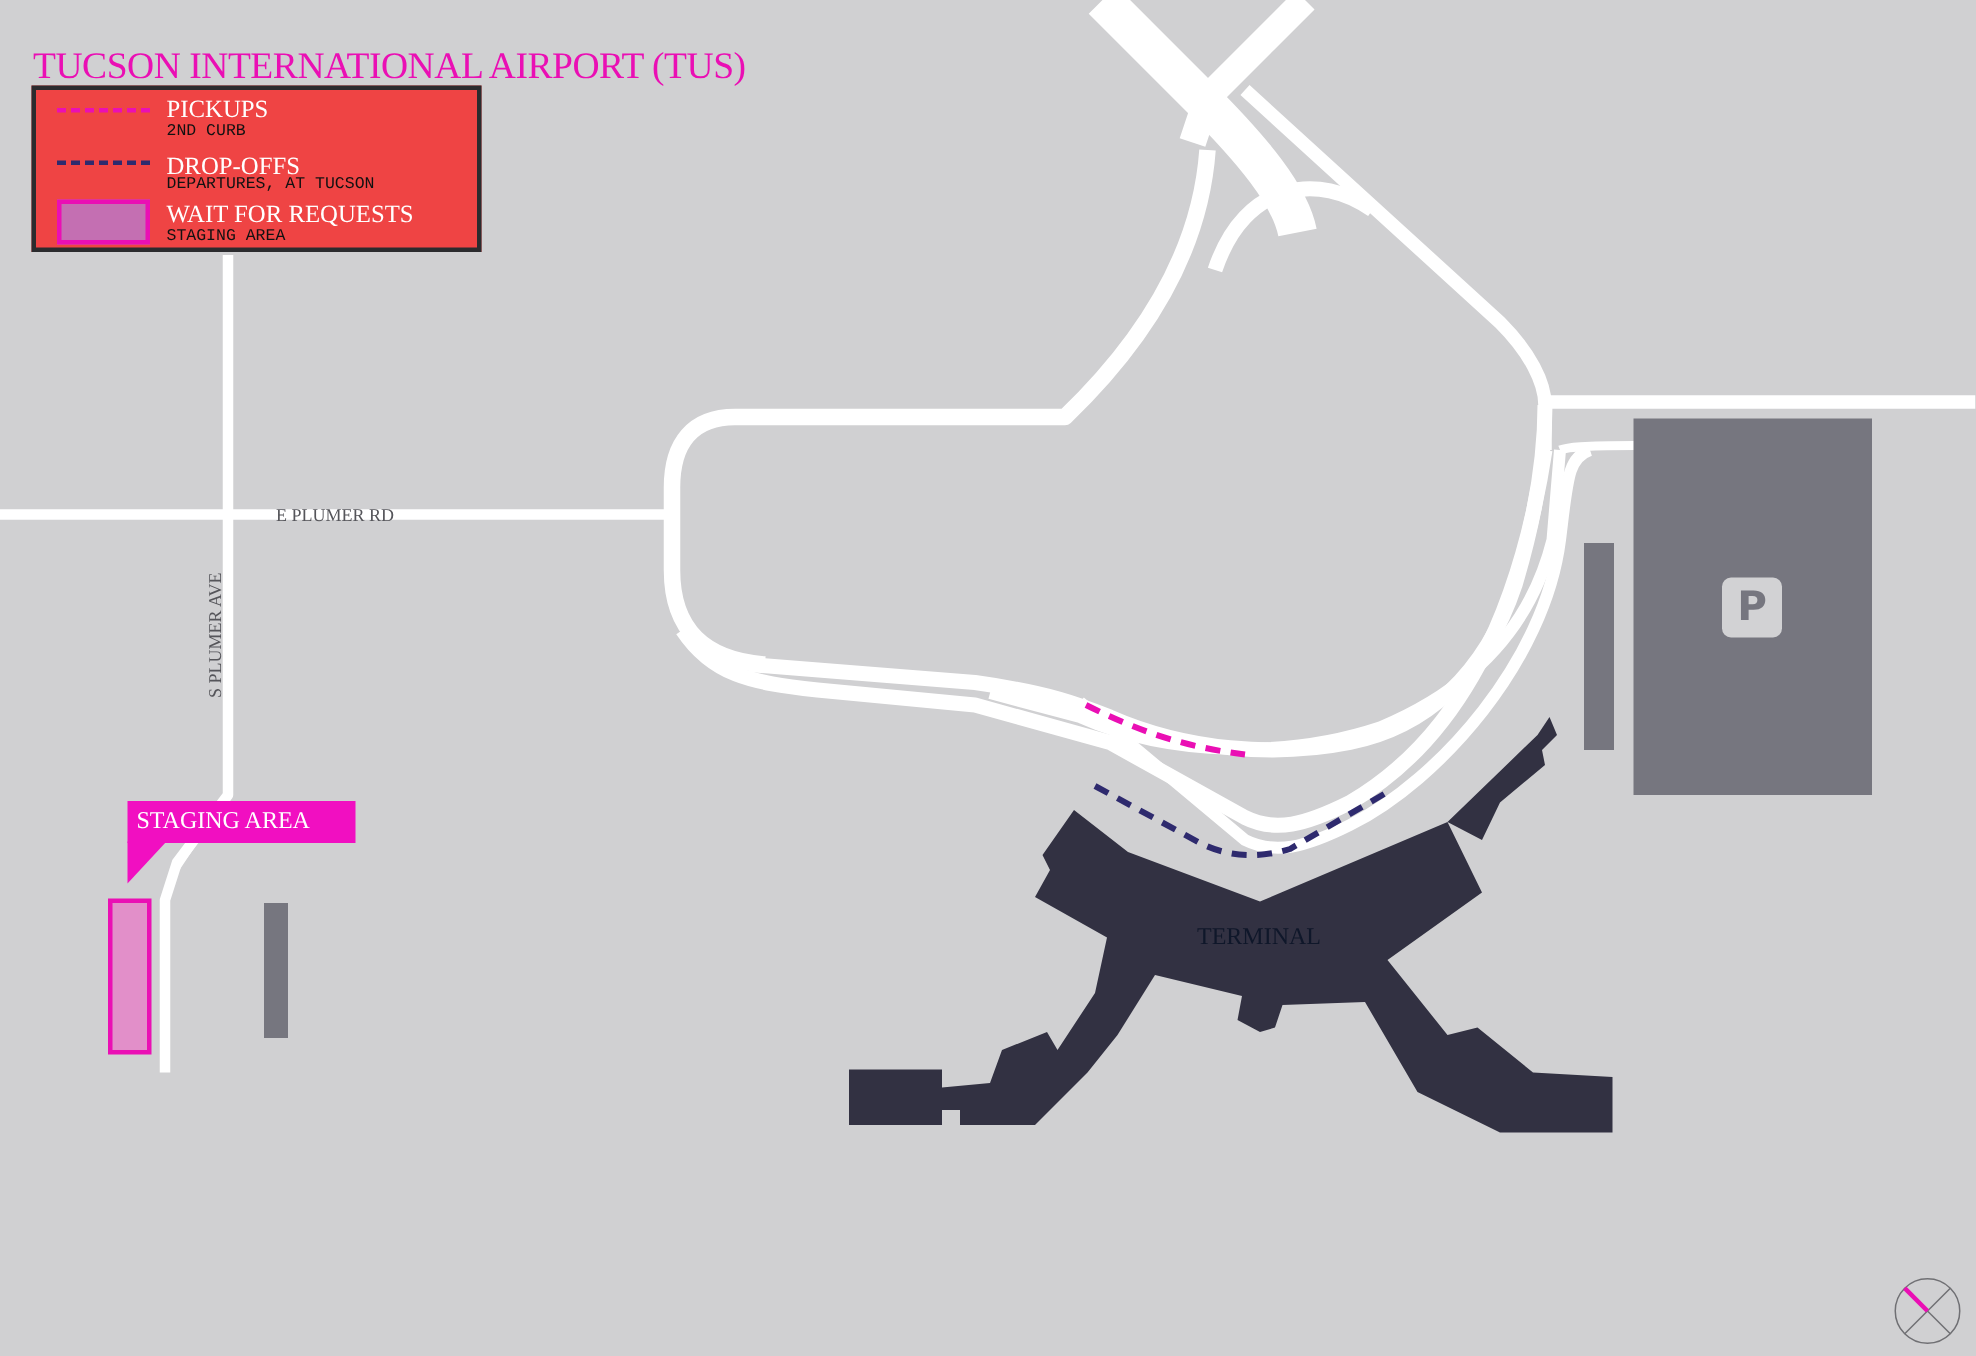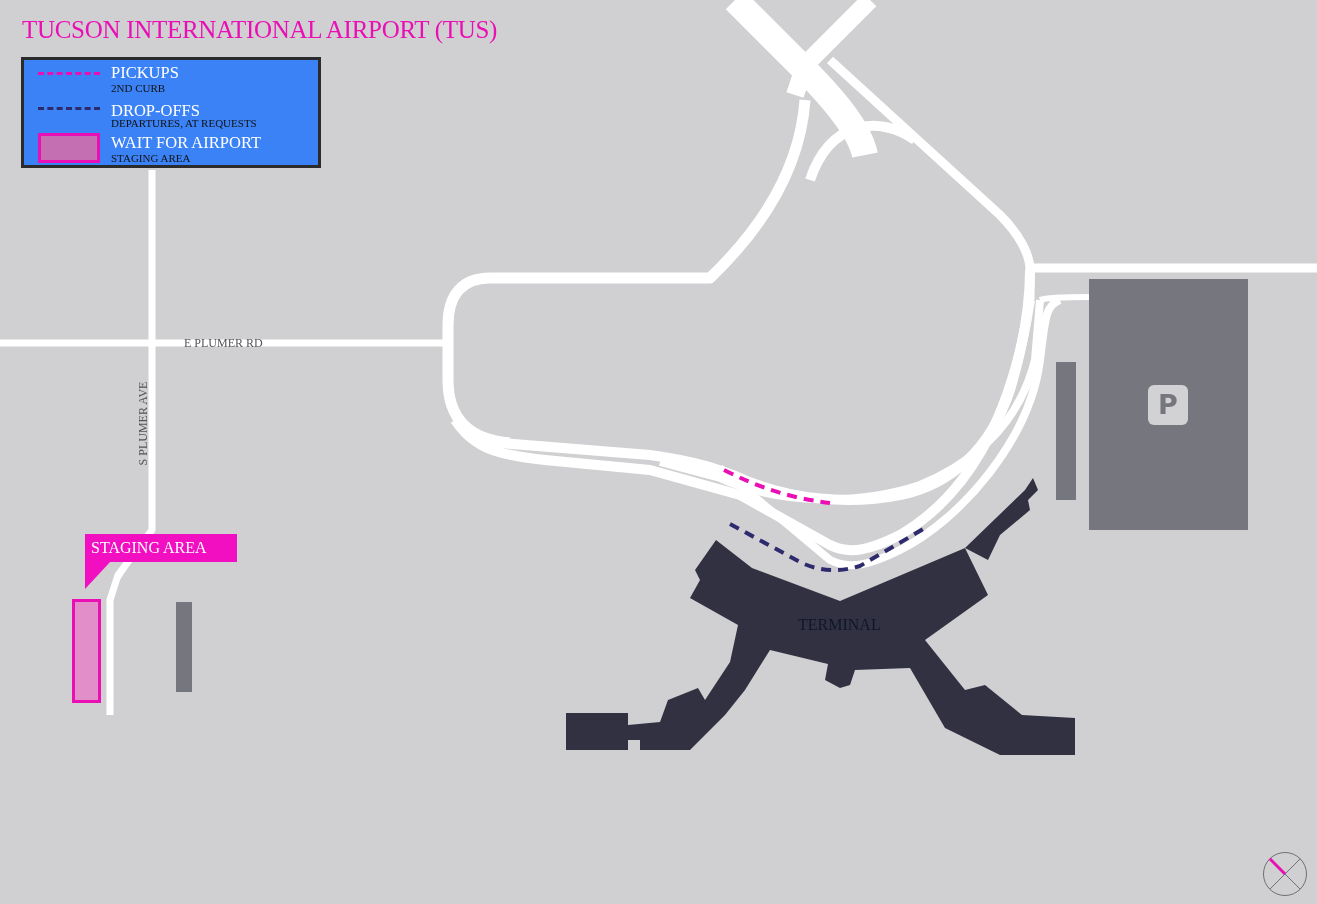--- a/index.html
+++ b/index.html
@@ -1,22 +1,22 @@
 <!DOCTYPE html>
 <html><head>
 <meta charset="utf-8">
 <style>
   html, body { margin:0; padding:0; }
   body { width:1317px; height:904px; background:#d0d0d2; position:relative; overflow:hidden; font-family:"Liberation Serif","DejaVu Serif",serif; }
   #map-svg { position:absolute; left:0; top:0; width:1317px; height:904px; }
-  .title { position:absolute; left:22px; top:16px; font-size:25px; color:#ea0fb4; letter-spacing:-0.3px; white-space:nowrap; }
-  .legend { position:absolute; left:21px; top:57px; width:300px; height:111px; background:#3b82f6; border:3px solid #2b2b2e; box-sizing:border-box; }
+  .title { position:absolute; left:22px; top:31px; font-size:25px; color:#ea0fb4; letter-spacing:-0.3px; white-space:nowrap; }
+  .legend { position:absolute; left:21px; top:57px; width:300px; height:111px; background:#ef4444; border:3px solid #2b2b2e; box-sizing:border-box; }
   .lg-row { position:absolute; left:0; width:100%; }
   .lg-main { position:absolute; left:87px; font-size:16.5px; color:#ffffff; white-space:nowrap; line-height:1; }
-  .lg-sub { position:absolute; left:87px; font-size:11px; color:#111111; white-space:nowrap; line-height:1; }
+  .lg-sub { position:absolute; left:87px; font-size:11px; color:#111111; white-space:nowrap; line-height:1;font-family:Liberation Mono, monospace; }
   .lg-dash { position:absolute; left:14px; width:62px; height:0; border-top:3px dashed; }
   .lg-swatch { position:absolute; left:14px; width:56px; height:24px; background:#c46fb2; border:3px solid #ea0fb4; }
   .road-label { position:absolute; font-size:12px; color:#55555a; white-space:nowrap; font-family:"Liberation Serif",serif; }
   .staging-callout { position:absolute; left:85px; top:534px; width:152px; height:28px; background:#f10fc1; }
   .staging-callout-tail { position:absolute; left:85px; top:561px; width:0; height:0; border-top:28px solid #f10fc1; border-right:26px solid transparent; }
   .staging-label { position:absolute; left:6px; top:5px; font-size:16px; color:#ffffff; white-space:nowrap; }
   .terminal-label { position:absolute; left:798px; top:616px; font-size:16px; color:#0f172a; white-space:nowrap; }
   .parking-icon { position:absolute; left:1148px; top:385px; width:40px; height:40px; background:#d2d2d4; border-radius:6px; color:#76767f; font-family:"DejaVu Sans",sans-serif; font-weight:bold; font-size:27px; text-align:center; line-height:40px; }
   .compass { position:absolute; left:1262px; top:851px; width:46px; height:46px; }
 </style>
@@ -66,25 +66,25 @@
 
 <div class="legend">
   <div class="lg-row" style="top:0">
     <div class="lg-dash" style="top:12px;border-color:#ea0fb4"></div>
     <div class="lg-main" style="top:5px">PICKUPS</div>
     <div class="lg-sub" style="top:23px">2ND CURB</div>
   </div>
   <div class="lg-row" style="top:35px">
     <div class="lg-dash" style="top:12px;border-color:#2e2a6e"></div>
     <div class="lg-main" style="top:8px">DROP-OFFS</div>
-    <div class="lg-sub" style="top:23px">DEPARTURES, AT REQUESTS</div>
+    <div class="lg-sub" style="top:23px">DEPARTURES, AT TUCSON</div>
   </div>
   <div class="lg-row" style="top:70px">
     <div class="lg-swatch" style="top:3px"></div>
-    <div class="lg-main" style="top:5px">WAIT FOR AIRPORT</div>
+    <div class="lg-main" style="top:5px">WAIT FOR REQUESTS</div>
     <div class="lg-sub" style="top:23px">STAGING AREA</div>
   </div>
 </div>
 
 <div class="road-label" style="left:184px;top:336px">E PLUMER RD</div>
 <div class="road-label" style="left:102px;top:416px;transform:rotate(-90deg);transform-origin:center">S PLUMER AVE</div>
 
 <div class="staging-callout-tail"></div>
 <div class="staging-callout">
   <div class="staging-label">STAGING AREA</div>

